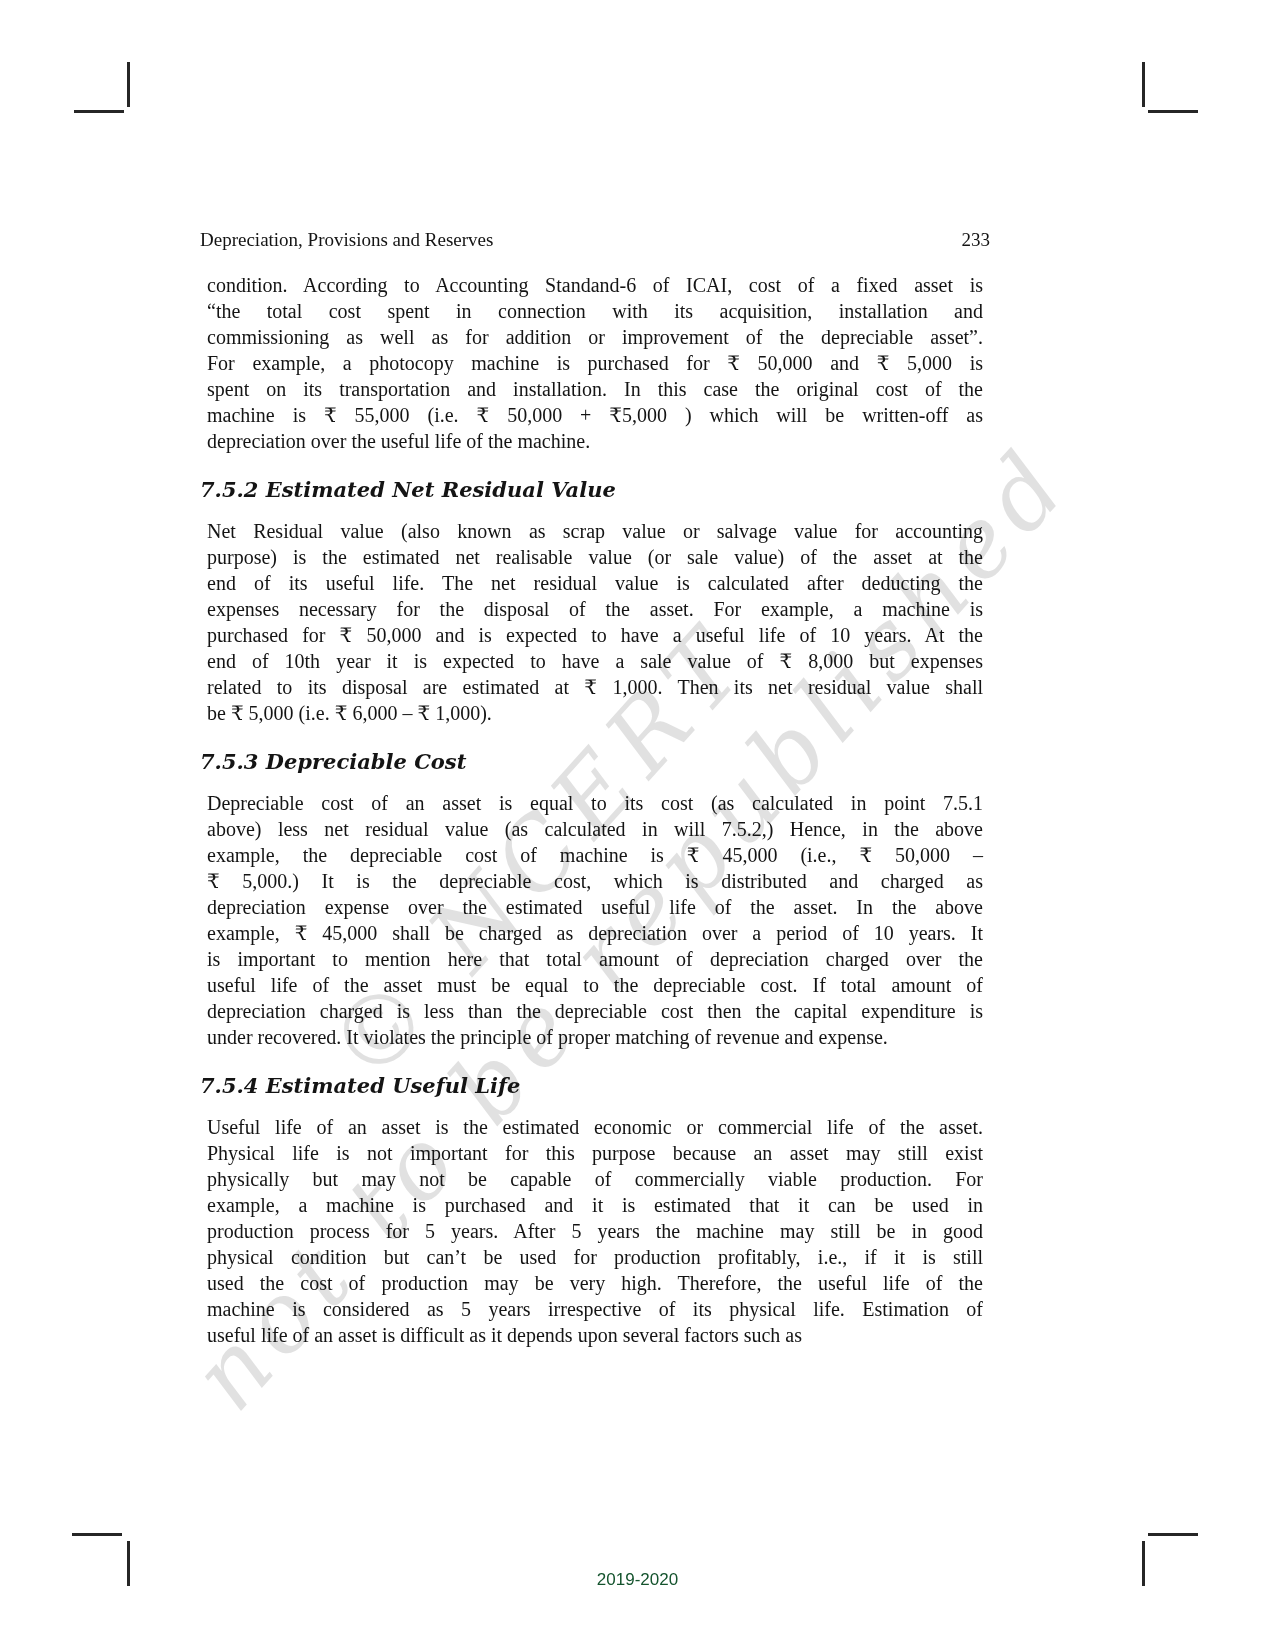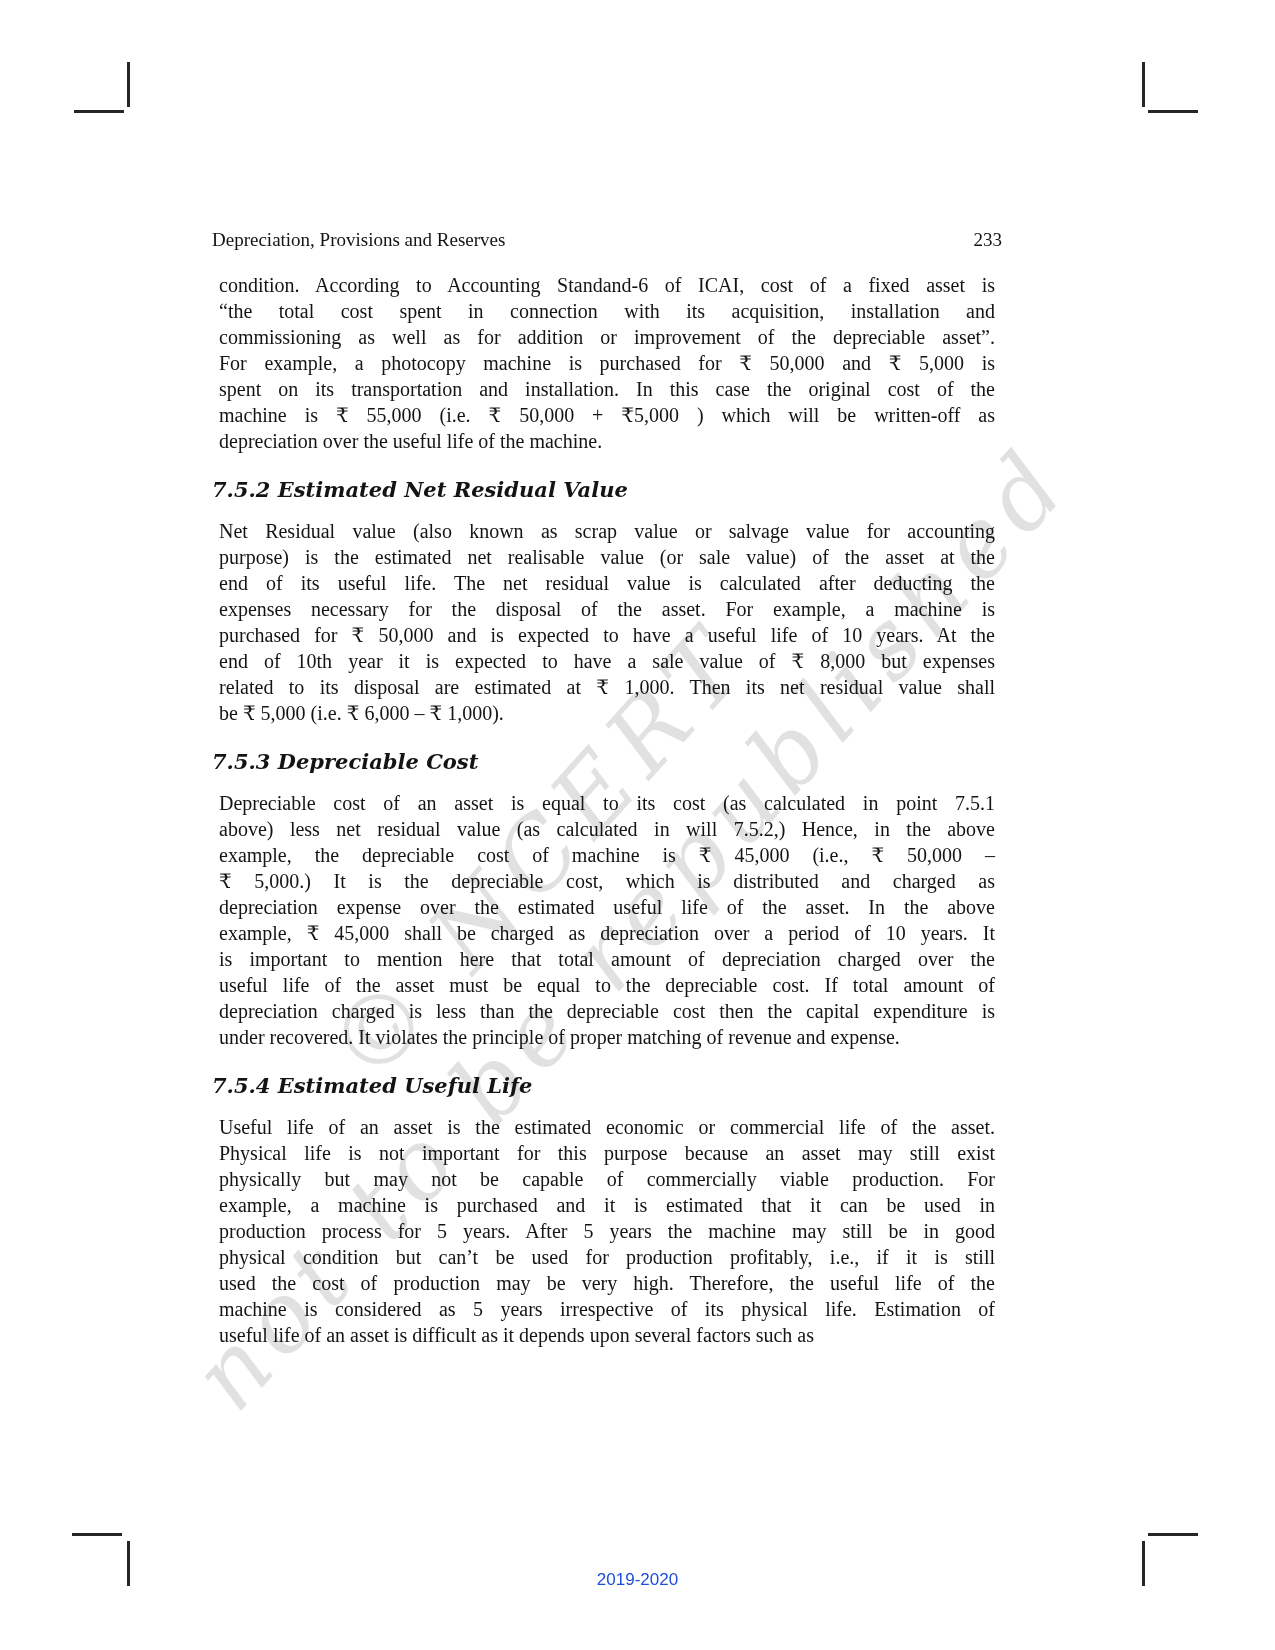--- a/index.html
+++ b/index.html
@@ -25,21 +25,21 @@
     white-space:nowrap;
     transform-origin:0 50%;
     transform:rotate(-48deg);
     pointer-events:none;
     user-select:none;
   }
   .wm1 { left:348px; top:1010px; font-size:96px; letter-spacing:12px; }
   .wm2 { left:212px; top:1338px; font-size:96px; letter-spacing:10px; }
 
   
-  .content { position:absolute; left:212px; top:228px; width:790px; z-index:1; }
+  .content { position:absolute; left:200px; top:228px; width:790px; z-index:1; }
   .page-header {
     display:flex; justify-content:space-between; align-items:baseline;
     font-size:19px; line-height:24px; margin-bottom:20px;
   }
   .section-heading {
     font-family:"DejaVu Serif",serif;
     font-size:21px; font-weight:bold; font-style:italic;
     line-height:28px;
     margin:22px 0 14px 0;
   }
@@ -48,21 +48,21 @@
     font-size:20px; line-height:26px;
     text-align:justify;
     text-align-last:justify;
   }
   .para .line-last { text-align-last:left; }
 
   .footer {
     position:absolute; left:0; right:0; top:1570px; z-index:1;
     text-align:center;
     font-family:"Liberation Sans","DejaVu Sans",sans-serif;
-    font-size:17px; color:#1d4ed8;
+    font-size:17px; color:#14532d;
   }
 </style>
 </head>
 <body>
 
 <div class="page">
 
   <div class="crop crop-v" style="left:127px; top:62px;"></div>
   <div class="crop crop-h" style="left:74px;  top:110px;"></div>
   <div class="crop crop-v" style="left:1142px; top:62px;"></div>

